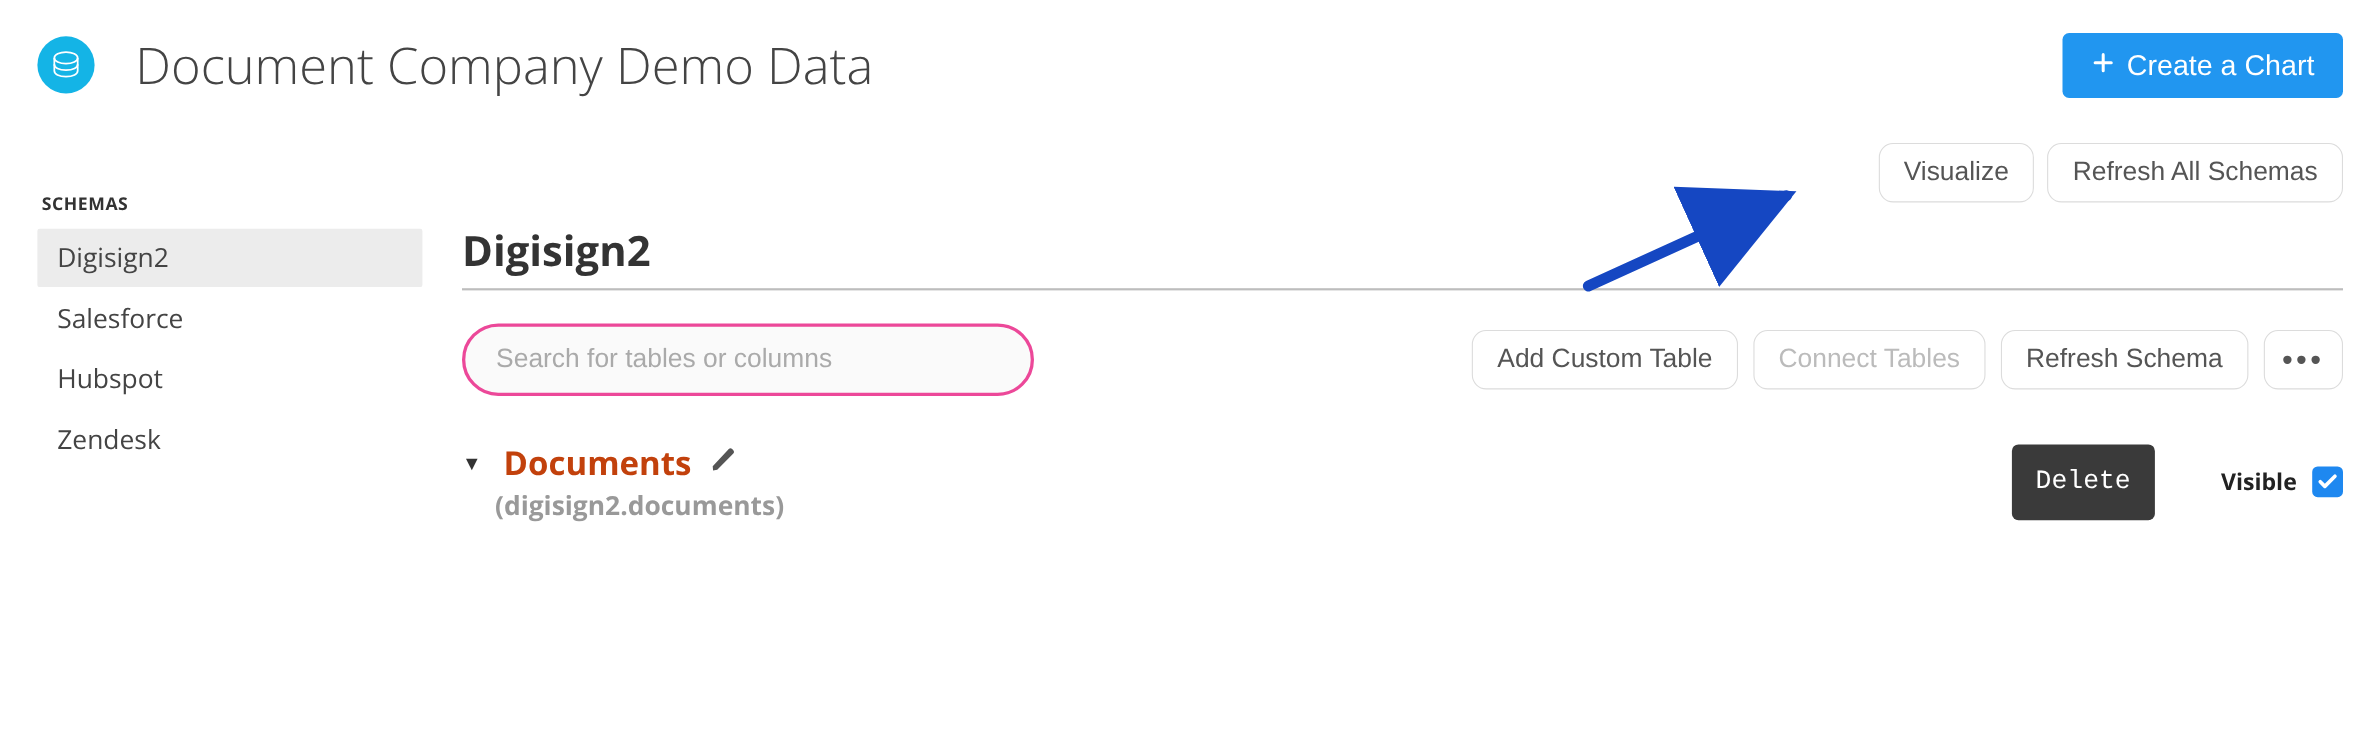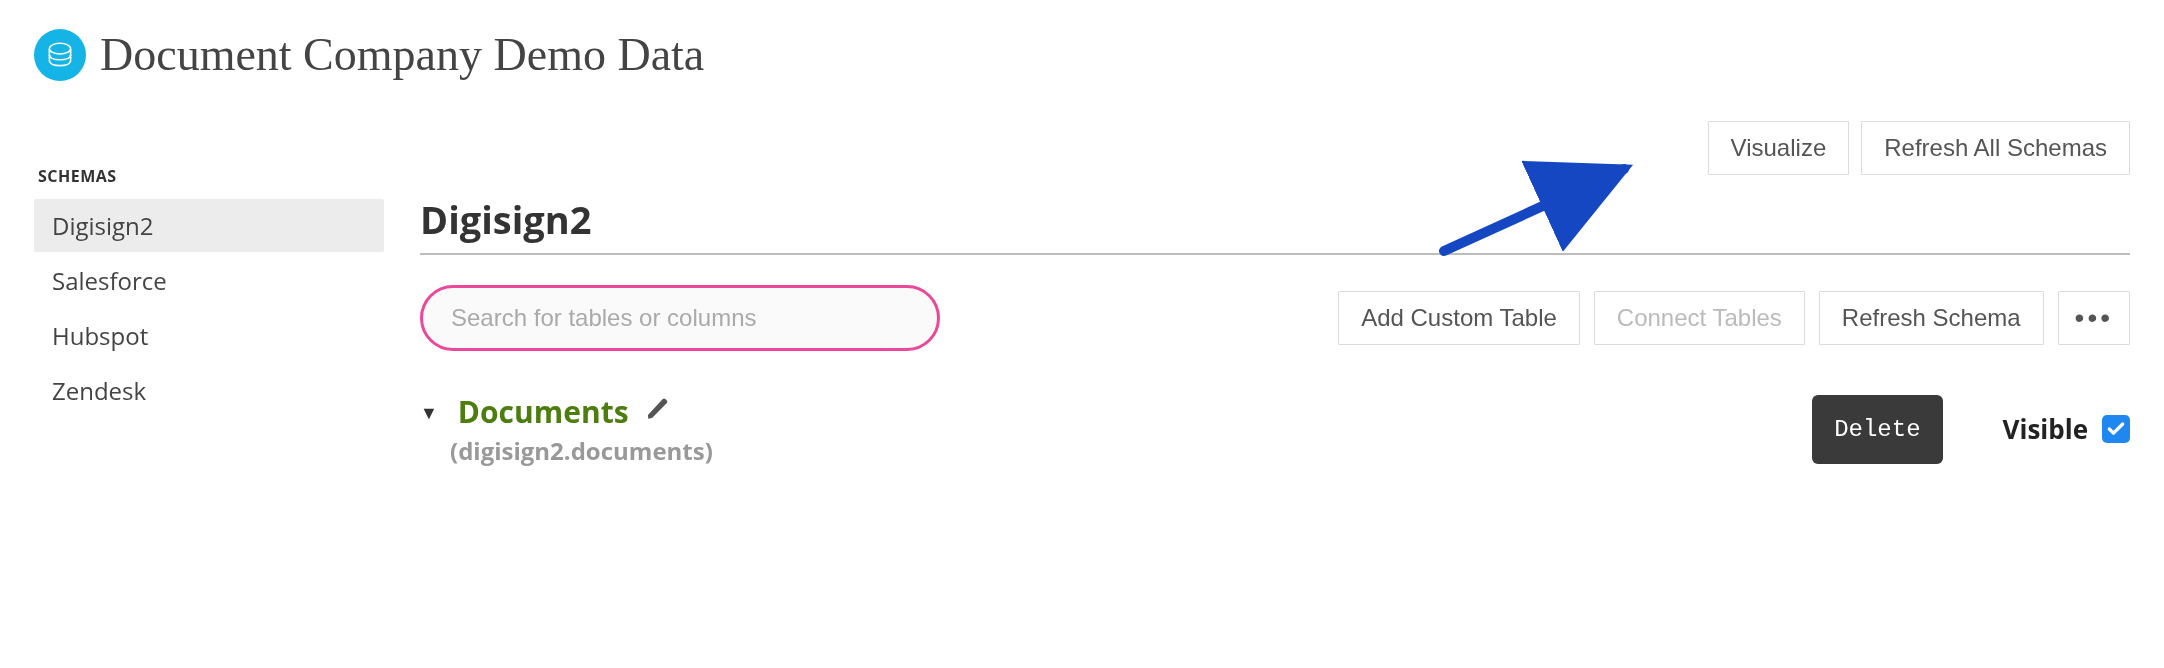--- a/index.html
+++ b/index.html
@@ -16,22 +16,21 @@
 
   
   .header-row {
     display: flex;
     align-items: center;
     justify-content: space-between;
   }
   .header-left {
     display: flex;
     align-items: center;
-    gap: 14px;
-    font-family: Liberation Serif, serif;
+    gap: 37px;
   }
   .db-logo {
     width: 52px;
     height: 52px;
     border-radius: 50%;
     background: #14b4e6;
     display: flex;
     align-items: center;
     justify-content: center;
   }
@@ -124,21 +123,21 @@
   .top-action-row {
     display: flex;
     justify-content: flex-end;
     gap: 12px;
     margin-bottom: 18px;
   }
 
   .btn-outline {
     background: #fff;
     border: 1px solid #dcdcdc;
-    border-radius: 1px;
+    border-radius: 13px;
     color: #555;
     font-size: 24px;
     padding: 12px 22px;
     cursor: pointer;
   }
   .btn-outline.disabled {
     color: #bbb;
     cursor: default;
   }
   .btn-ellipsis {
@@ -196,21 +195,21 @@
     gap: 16px;
   }
   .caret {
     font-size: 18px;
     color: #333;
     margin-right: 4px;
   }
   .table-name {
     font-size: 30px;
     font-weight: 700;
-    color: #4d7c0f;
+    color: #c2410c;
   }
   .pencil-icon {
     color: #555;
     cursor: pointer;
   }
   .table-qualified {
     font-size: 24px;
     font-weight: 700;
     color: #999;
     margin-left: 30px;
@@ -228,21 +227,21 @@
     font-family: Liberation Mono, monospace;
   }
 
   .visible-group {
     display: flex;
     align-items: center;
     gap: 14px;
     margin-left: 60px;
   }
   .visible-label {
-    font-size: 26px;
+    font-size: 21px;
     font-weight: 700;
     color: #222;
   }
   .chk {
     width: 28px;
     height: 28px;
     border-radius: 5px;
     background: #1e88f0;
     display: inline-flex;
     align-items: center;
@@ -266,20 +265,28 @@
     <div class="header-left">
       <div class="db-logo">
         <svg viewBox="0 0 64 64" fill="none">
           <ellipse cx="32" cy="20" rx="20" ry="10" stroke="#fff" stroke-width="3" fill="none"></ellipse>
           <path d="M12 20 V42 C12 48 20 52 32 52 C44 52 52 48 52 42 V20" stroke="#fff" stroke-width="3" fill="none"></path>
           <path d="M12 31 C12 37 20 41 32 41 C44 41 52 37 52 31" stroke="#fff" stroke-width="3" fill="none"></path>
         </svg>
       </div>
       <h1 class="page-title">Document Company Demo Data</h1>
     </div>
+    <button class="btn-primary">
+      <span>
+        <svg width="22" height="22" viewBox="0 0 24 24">
+            <path d="M12 4v16M4 12h16" stroke="#fff" stroke-width="3" stroke-linecap="round"></path>
+          </svg>
+      </span>
+      <span>Create a Chart</span>
+    </button>
   </div>
 
 
   <div class="content">
 
     <aside class="sidebar">
       <div class="sidebar-heading">SCHEMAS</div>
       <div class="schema-item selected">Digisign2</div>
       <div class="schema-item">Salesforce</div>
       <div class="schema-item">Hubspot</div>

